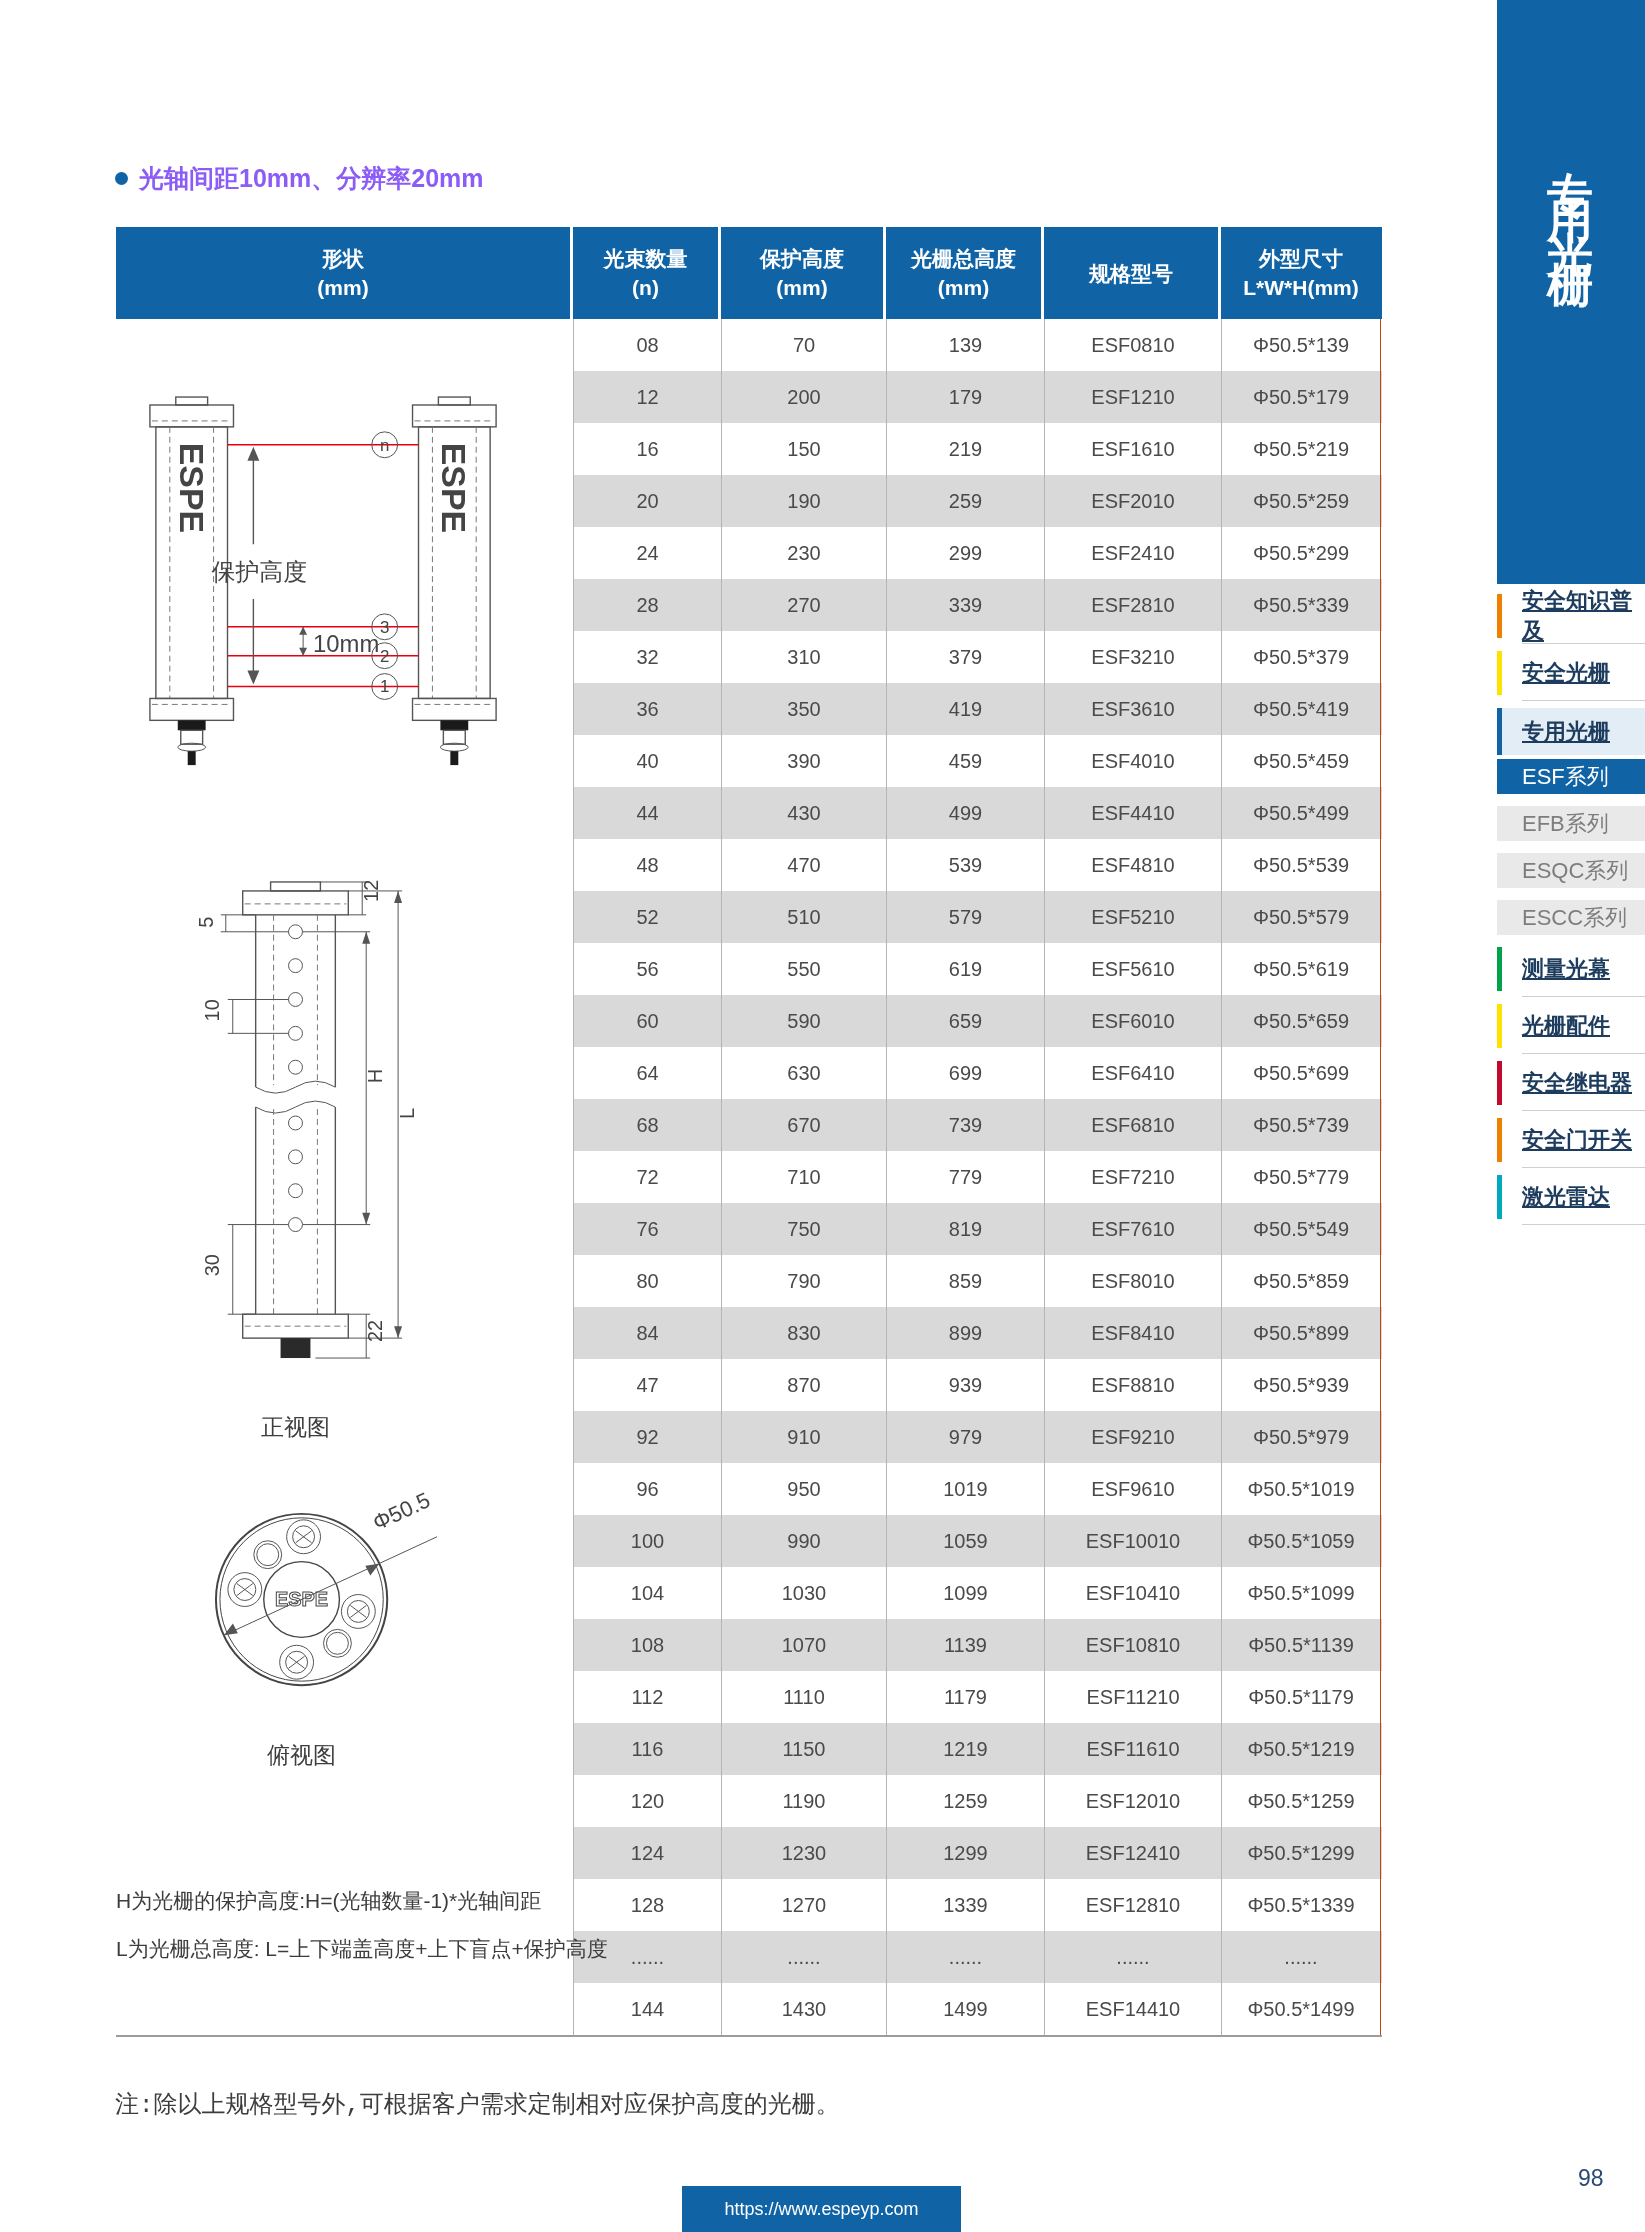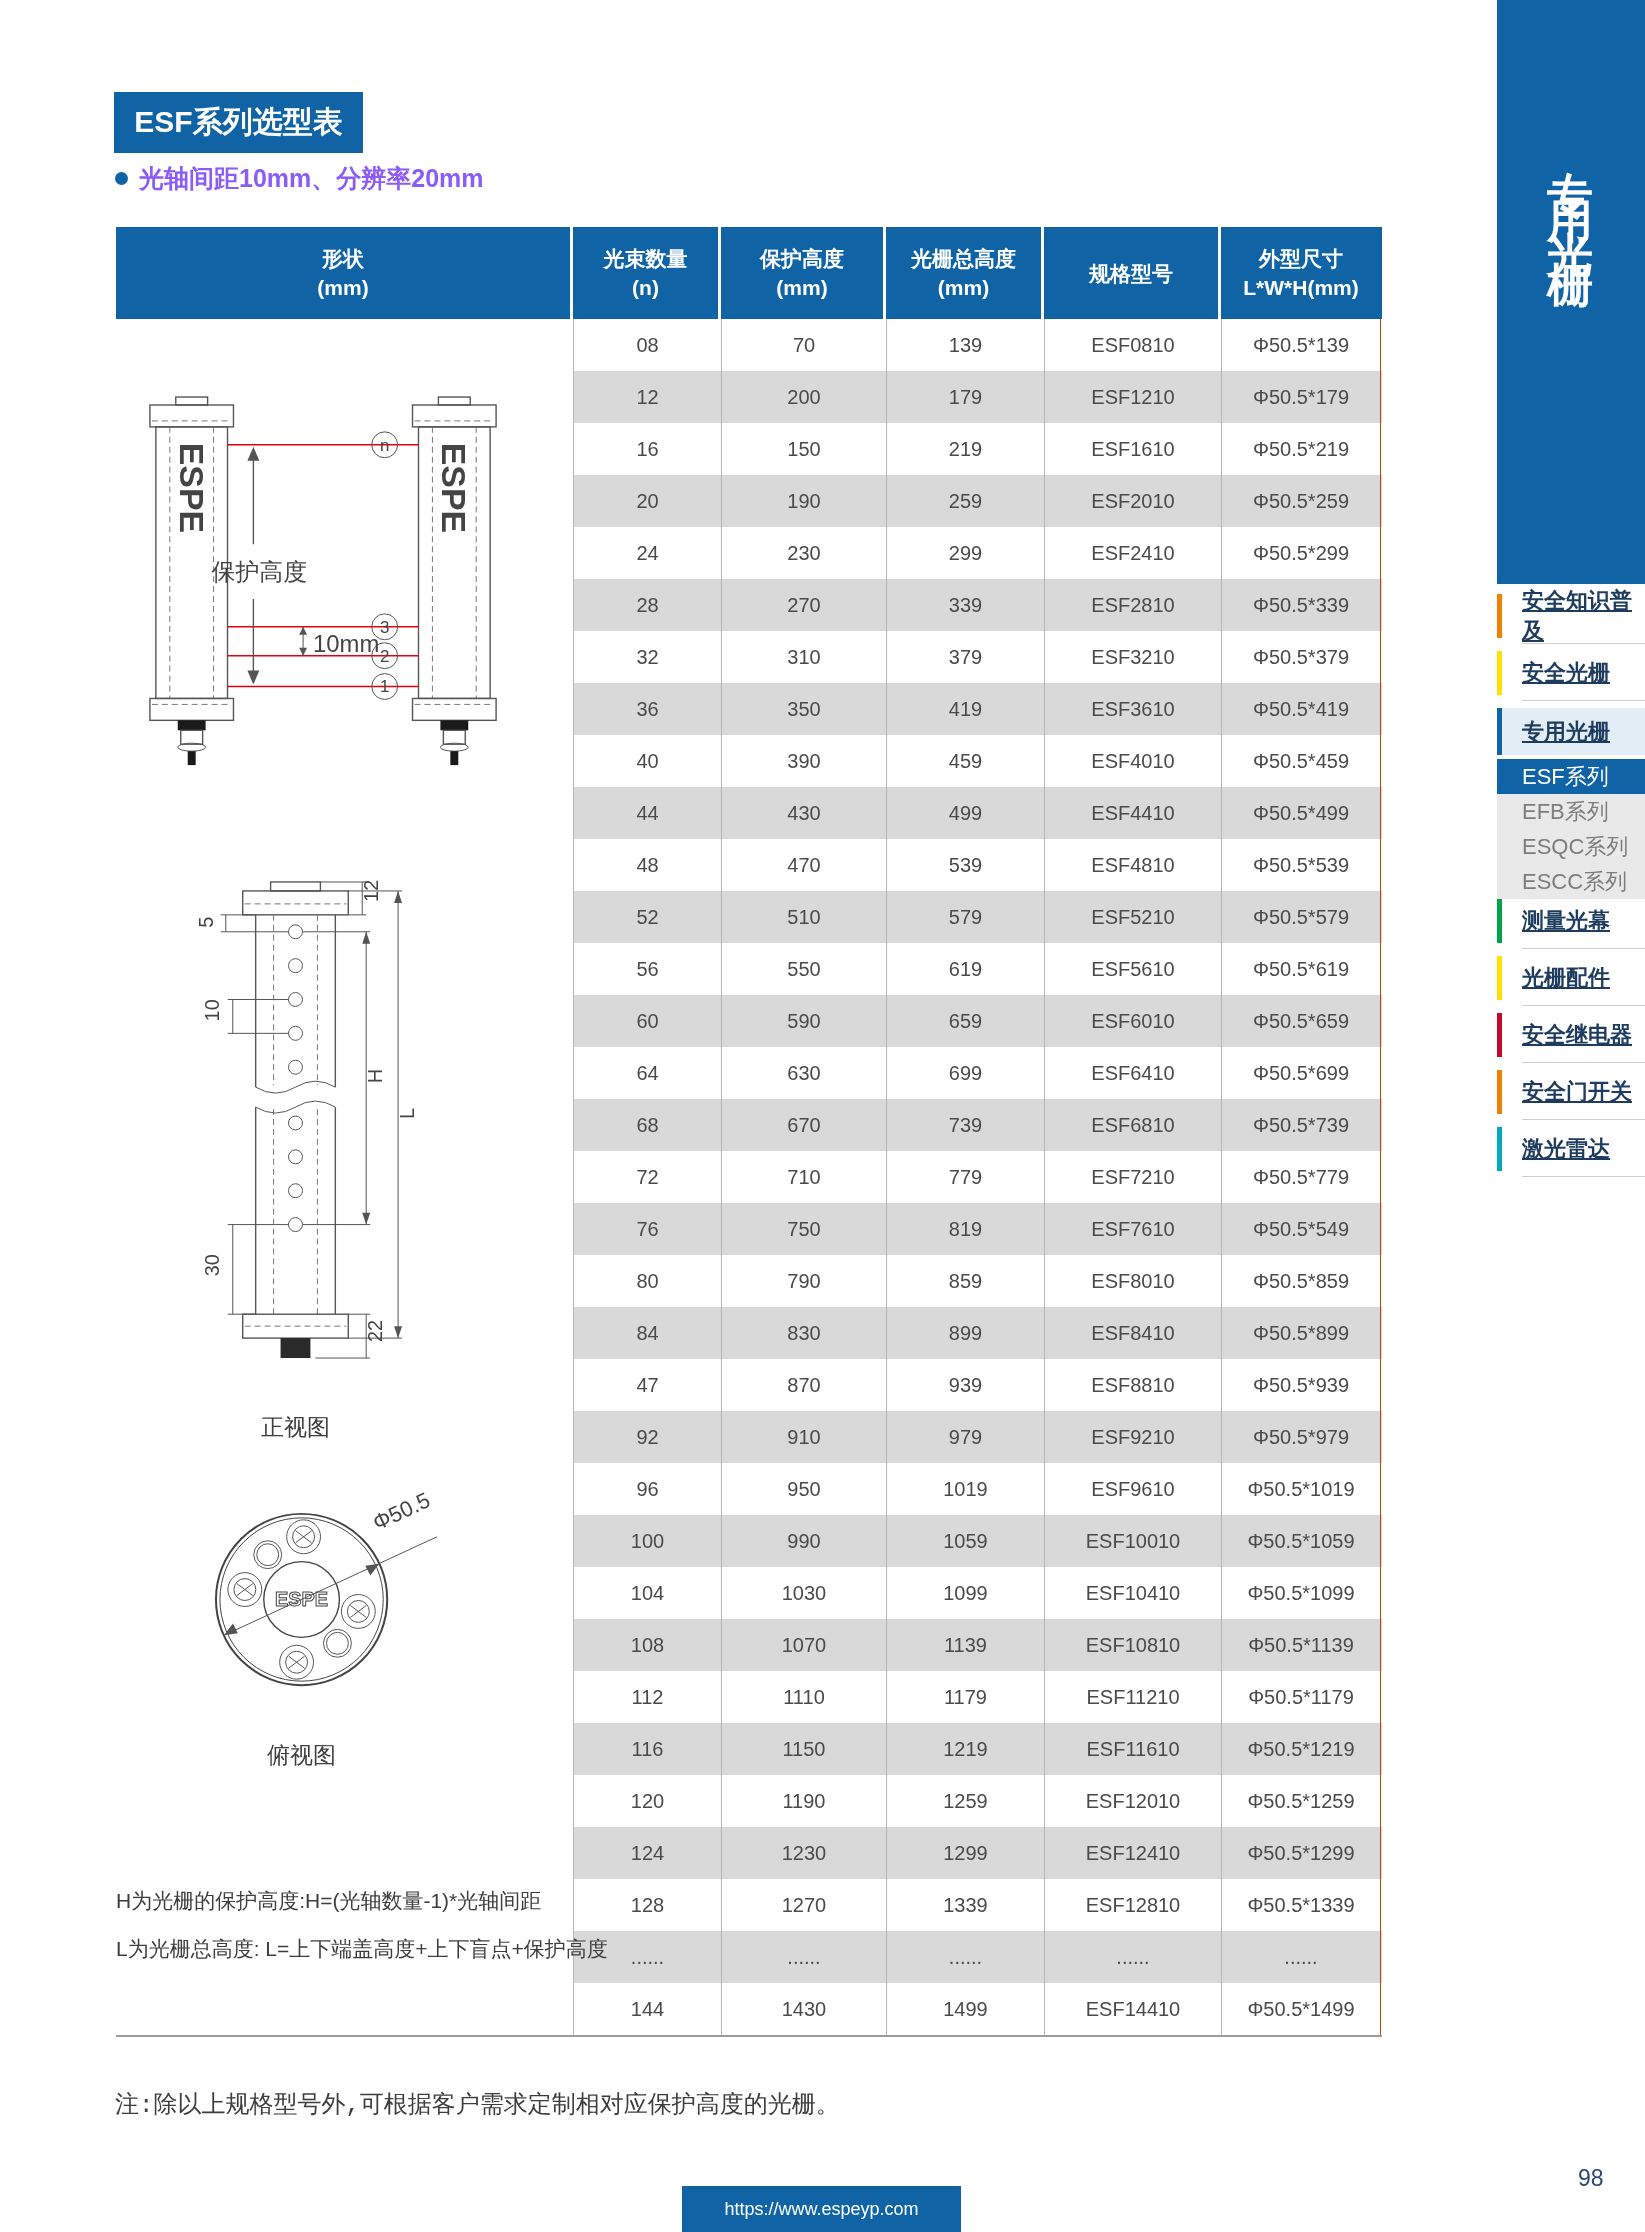--- a/index.html
+++ b/index.html
@@ -34,42 +34,41 @@
   .side-banner{position:absolute;left:1497px;top:0;width:148px;height:584px;background:#1064a6;}
   .vtitle{position:absolute;top:134px;left:50%;transform:translateX(-50%);writing-mode:vertical-rl;
           color:#fff;font-size:46px;font-weight:bold;letter-spacing:30px;line-height:1;}
   .side-menu{position:absolute;left:1497px;top:594px;width:148px;}
   .side-item{position:relative;cursor:pointer;}
   .side-item.main{height:44px;display:flex;align-items:center;}
   .side-item.main-active{height:47px;display:flex;align-items:center;background:#e3edf6;margin-bottom:4px;}
   .abar{position:absolute;left:0;top:0;width:5px;height:100%;}
   .side-item.main .slbl,.side-item.main-active .slbl{margin-left:25px;font-size:22px;font-weight:bold;color:#1d3c5e;text-decoration:underline;}
   .sdiv{height:1px;background:#cfcfcf;margin:5px 0 7px 25px;}
-  .side-item.sub,.side-item.sub-active{height:35px;display:flex;align-items:center;background:#e9e9e9;margin-bottom:0;}
+  .side-item.sub,.side-item.sub-active{height:35px;display:flex;align-items:center;background:#e9e9e9;margin-bottom:12px;}
   .side-item.sub .slbl{margin-left:25px;font-size:22px;color:#7d7d7d;}
   .side-item.sub-active{background:#1064a6;}
   .side-item.sub-active .slbl{margin-left:25px;font-size:22px;color:#fff;}
   
   .bottom-note{position:absolute;left:115px;top:2088px;font-size:24px;color:#3d3d3d;font-family:Liberation Mono, monospace;}
   .footer-box{position:absolute;left:682px;top:2186px;width:279px;height:47px;background:#1064a6;color:#fff;
               display:flex;align-items:center;justify-content:center;font-size:18px;cursor:pointer;}
   .page-num{position:absolute;left:1578px;top:2165px;font-size:23px;color:#2a4a76;}
   
   .ln{stroke:#555;stroke-width:1.4;fill:none;}
   .lnt{stroke:#555;stroke-width:1;fill:none;}
   .dash{stroke:#777;stroke-width:1;fill:none;stroke-dasharray:6 4;}
   .red{stroke:#e60012;stroke-width:1.6;}
   .dtxt{font-family:"Liberation Sans",sans-serif;fill:#444;}
 </style>
 </head>
 <body>
 
 <div class="page">
 
-  <div class="badge">ESF系列选型表</div>
 
   <div class="bullet-line">
     <span class="bullet-dot"></span>
     <span class="bullet-txt">光轴间距10mm、分辨率20mm</span>
   </div>
 
   <div class="ctable">
     <div class="thead" id="thead">
         <div class="th c0">
           <div>形状</div>

